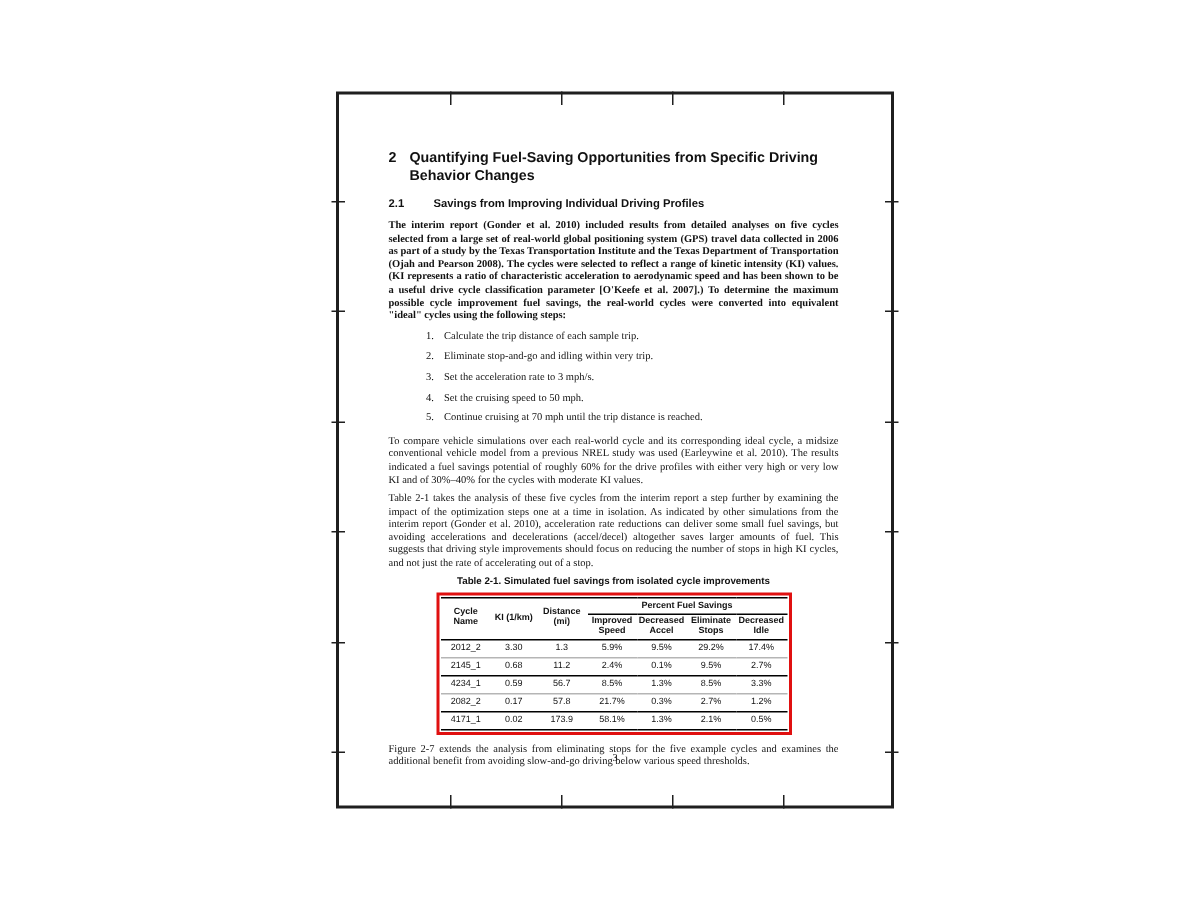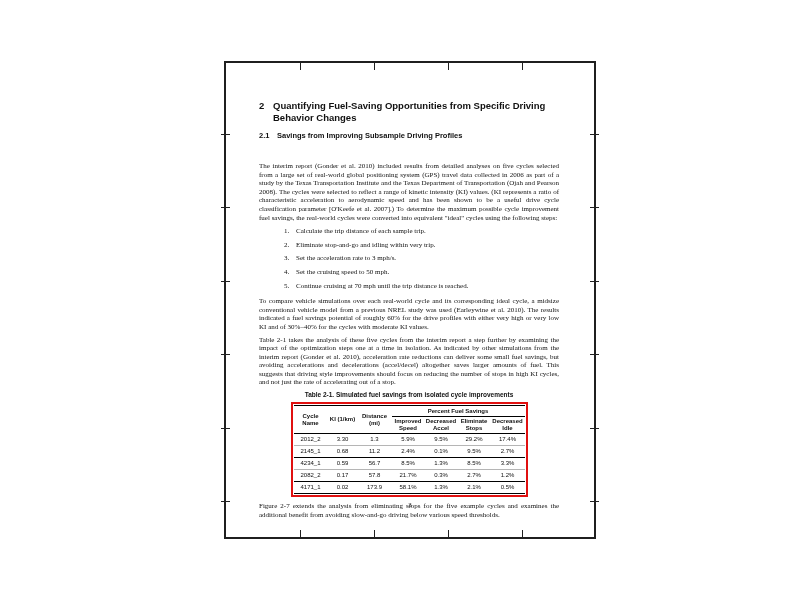--- a/index.html
+++ b/index.html
@@ -17,28 +17,28 @@
 
   .content { position:relative; width:100%; height:100%;
              padding:37px 35px 0 33px; }
 
   .h1 { display:flex; font-family:"Liberation Sans", sans-serif;
         font-weight:bold; font-size:9.5px; line-height:11.5px; }
   .h1 .num { width:14px; flex:none; }
 
   .h2 { display:flex; margin-top:8px; font-family:"Liberation Sans", sans-serif;
         font-weight:bold; font-size:7.5px; line-height:9px; }
-  .h2 .num { width:18px; flex:none; }
+  .h2 .num { width:30px; flex:none; }
 
   .h3 { display:flex; margin-top:4px; font-family:"Liberation Sans", sans-serif;
         font-weight:bold; font-style:italic; font-size:7.5px; line-height:9px; }
   .h3 .num { width:22px; flex:none; }
 
   .body-p { font-size:7px; line-height:8.6px; text-align:justify; }
-  .p1 { margin-top:22px; }
+  .p1 { margin-top:6px;font-weight:bold; }
   .p2 { margin-top:7px; }
   .p3 { margin-top:4px; }
   .p4 { margin-top:5px; }
 
   .steps { margin:5px 0 0 25px; }
   .step  { display:flex; font-size:7px; line-height:8.6px; margin-bottom:5px; }
   .step .n { width:12px; flex:none; }
 
   .tbl-caption { margin-top:4px; text-align:center;
                  font-family:"Liberation Sans", sans-serif;
@@ -92,21 +92,21 @@
 
     <div class="content">
 
       <div class="h1">
         <span class="num">2</span>
         <span>Quantifying Fuel-Saving Opportunities from Specific Driving Behavior Changes</span>
       </div>
 
       <div class="h2">
         <span class="num">2.1</span>
-        <span>Savings from Improving Subsample Driving Profiles</span>
+        <span>Savings from Improving Individual Driving Profiles</span>
       </div>
 
 
       <p class="body-p p1">The interim report (Gonder et al. 2010) included results from detailed analyses on five cycles selected from a large set of real-world global positioning system (GPS) travel data collected in 2006 as part of a study by the Texas Transportation Institute and the Texas Department of Transportation (Ojah and Pearson 2008). The cycles were selected to reflect a range of kinetic intensity (KI) values. (KI represents a ratio of characteristic acceleration to aerodynamic speed and has been shown to be a useful drive cycle classification parameter [O'Keefe et al. 2007].) To determine the maximum possible cycle improvement fuel savings, the real-world cycles were converted into equivalent "ideal" cycles using the following steps:</p>
 
       <div class="steps">
         <div class="step">
           <span class="n">1.</span>
           <span>Calculate the trip distance of each sample trip.</span>
         </div>

